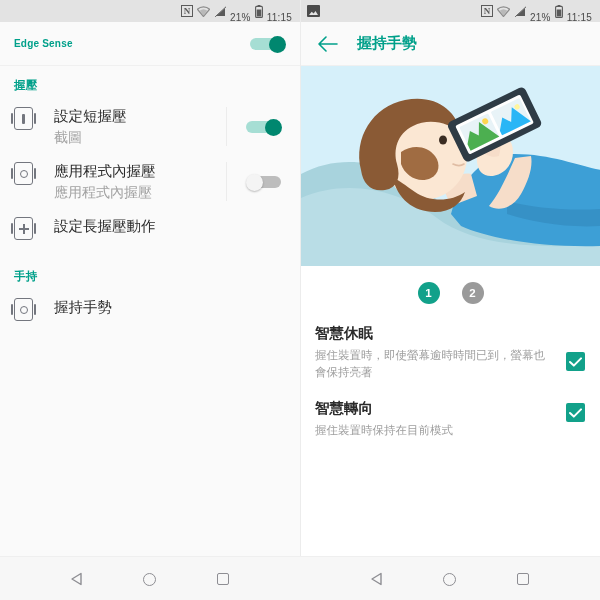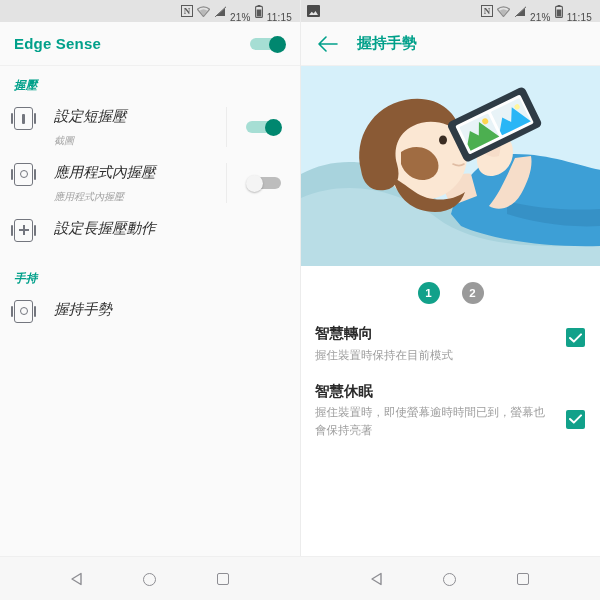--- a/index.html
+++ b/index.html
@@ -42,21 +42,21 @@
 
   
   .appbar {
     height: 44px; flex: 0 0 44px;
     background: #fafafa;
     display: flex; align-items: center;
     padding: 0 14px;
     border-bottom: 1px solid #f0f0f0;
   }
   .app-title {
-    font-size: 15px; color: #00a08a; font-weight: 700; letter-spacing: .2px;
+    font-size: 10px; color: #00a08a; font-weight: 700; letter-spacing: .2px;
   }
   .appbar .spacer { flex: 1; }
   .back-arrow {
     width: 26px; height: 26px; display: inline-flex; align-items: center; justify-content: center;
     color: #00a08a; margin-right: 16px; cursor: pointer;
   }
   .page-title { font-size: 15px; color: #00a08a; font-weight: 700; }
 
   
   .switch { position: relative; width: 36px; height: 16px; display: inline-block; }
@@ -66,35 +66,35 @@
   }
   .switch .knob {
     position: absolute; right: 0; top: 0; width: 17px; height: 17px; border-radius: 50%;
     background: #00876f;
   }
   .switch.off .track { background: #d6d6d6; }
   .switch.off .knob { right: auto; left: 0; background: #f4f4f4; box-shadow: 0 1px 2px rgba(0,0,0,.25); }
   .switch.off .track { left: 9px; background: #bdbdbd; }
 
   
-  .list { flex: 1; overflow: hidden; background: #fafafa; font-style: italic; }
+  .list { flex: 1; overflow: hidden; background: #fafafa; }
   .section-header {
     font-size: 11.5px; color: #00a08a; font-weight: 700;
     padding: 12px 0 6px 14px; letter-spacing: .3px;
   }
   .row {
     display: flex; align-items: flex-start;
     padding: 8px 0 8px 14px;
     min-height: 48px;
     position: relative;
   }
   .row .ic { width: 40px; flex: 0 0 40px; display: flex; align-items: center; justify-content: flex-start; }
   .row .txt { flex: 1; min-width: 0; padding-right: 8px; }
   .row .title { font-size: 14.5px; color: #2b2b2b; line-height: 1.3; }
-  .row .sub { font-size: 10px; color: #a2a2a2; margin-top: 8px; line-height: 1.3; }
+  .row .sub { font-size: 14px; color: #a2a2a2; margin-top: 2px; line-height: 1.3; }
   .row .ctrl {
     flex: 0 0 74px; display: flex; align-items: center; justify-content: center;
     border-left: 1px solid #ececec; align-self: stretch;
   }
   .row.nodiv .ctrl { border-left: none; }
 
   
   .glyph {
     width: 19px; height: 23px; border: 1.6px solid #73767e; border-radius: 3px;
     position: relative; display: flex; align-items: center; justify-content: center;
@@ -359,38 +359,38 @@
           </g>
         </svg>
       </div>
 
       <div class="pager">
         <span class="dot active">1</span>
         <span class="dot inactive">2</span>
       </div>
 
       <div class="opts">
-        <div class="opt">
+        <div class="opt second">
           <span class="otxt">
-            <div class="otitle">智慧轉向</div>
-            <div class="osub">握住裝置時保持在目前模式</div>
+            <div class="otitle">智慧休眠</div>
+            <div class="osub">握住裝置時，即使螢幕逾時時間已到，螢幕也會保持亮著</div>
           </span>
           <span class="obox">
             <span class="cbox">
               <svg width="13" height="10" viewBox="0 0 13 10">
                 <path d="M1 5 L4.8 8.6 L12 1.4" fill="none" stroke="#ffffff" stroke-width="2" stroke-linecap="round" stroke-linejoin="round"></path>
               </svg>
             </span>
           </span>
         </div>
 
-        <div class="opt second">
+        <div class="opt">
           <span class="otxt">
-            <div class="otitle">智慧休眠</div>
-            <div class="osub">握住裝置時，即使螢幕逾時時間已到，螢幕也會保持亮著</div>
+            <div class="otitle">智慧轉向</div>
+            <div class="osub">握住裝置時保持在目前模式</div>
           </span>
           <span class="obox">
             <span class="cbox">
               <svg width="13" height="10" viewBox="0 0 13 10">
                 <path d="M1 5 L4.8 8.6 L12 1.4" fill="none" stroke="#ffffff" stroke-width="2" stroke-linecap="round" stroke-linejoin="round"></path>
               </svg>
             </span>
           </span>
         </div>
       </div>

